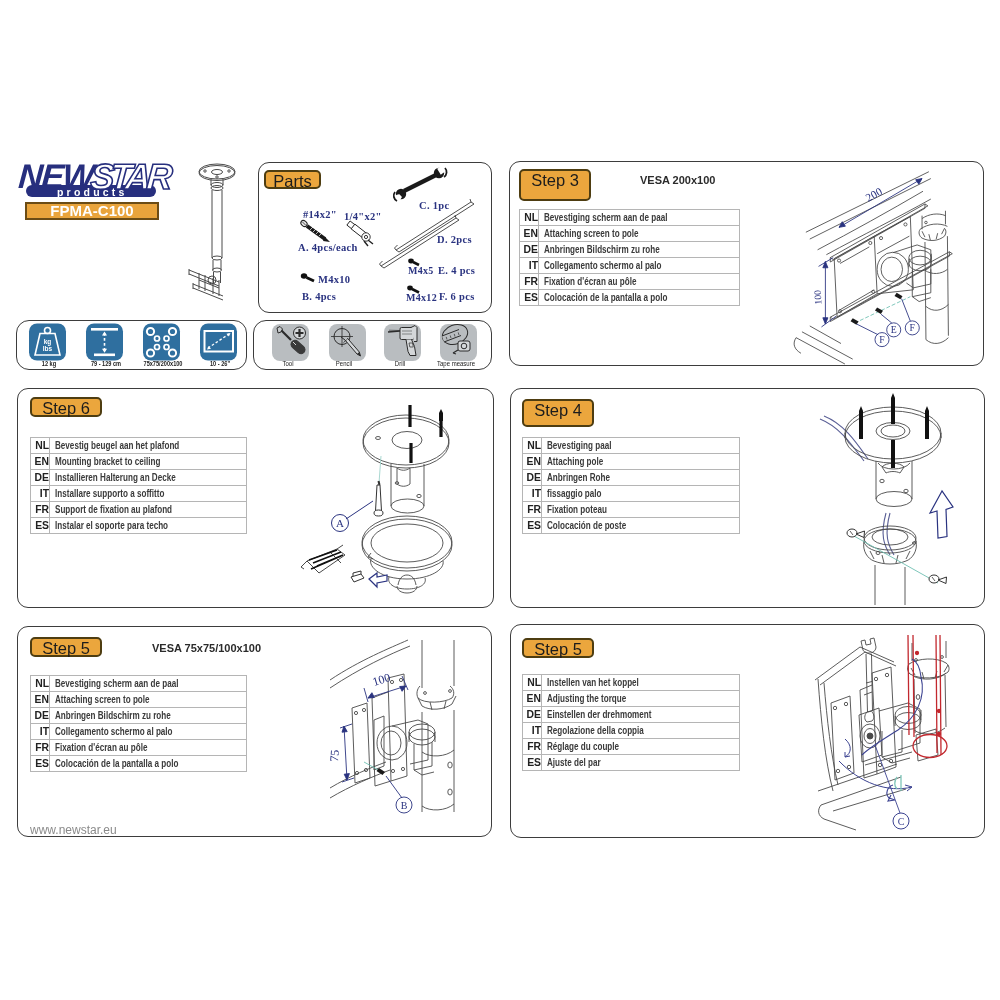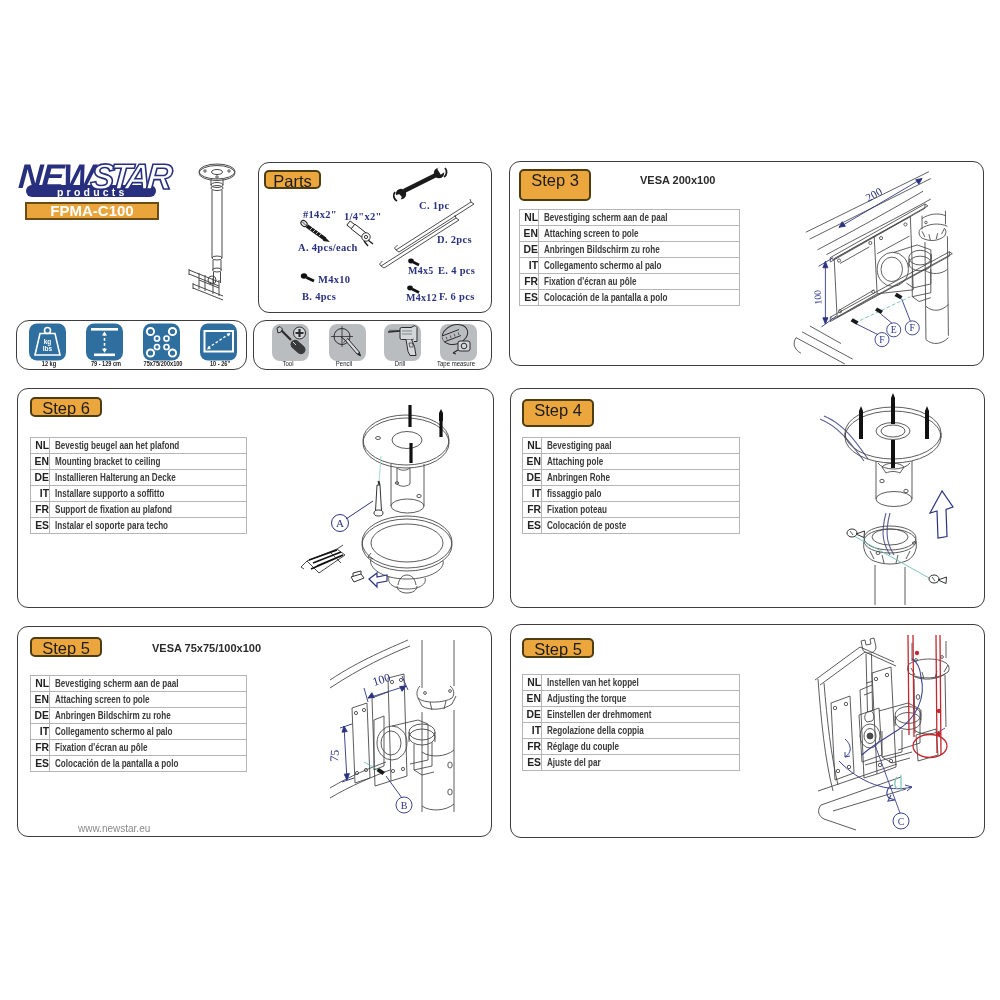--- a/index.html
+++ b/index.html
@@ -526,21 +526,21 @@
 <tr>
           <td class="c">FR</td>
           <td><span class="t">Fixation d'écran au pôle</span></td>
         </tr>
 <tr>
           <td class="c">ES</td>
           <td><span class="t">Colocación de la pantalla a polo</span></td>
         </tr>
 </tbody>
     </table>
-<div style="position:absolute;left:30px;top:823px;font-size:10px;color:#8a8a8a;margin-left:48px;">www.newstar.eu</div>
+<div style="position:absolute;left:30px;top:823px;font-size:12px;color:#8a8a8a;">www.newstar.eu</div>
 <svg style="left:330px;top:640px;" width="170" height="190" viewBox="0 0 170 190">
   <g stroke="#4a4a4a" fill="none" stroke-width="0.9">
 
     <path d="M0 48 C30 28 60 14 80 6 M0 40 C30 20 60 8 78 0"></path>
     <path d="M0 148 C20 136 40 128 56 122 M0 158 C20 146 44 136 60 130"></path>
 
     <path d="M58 38 L74 34 L77 136 L61 141 Z"></path>
     <circle cx="62" cy="42" r="1.6"></circle>
         <circle cx="71" cy="40" r="1.6"></circle>
     <circle cx="63" cy="131" r="1.6"></circle>

